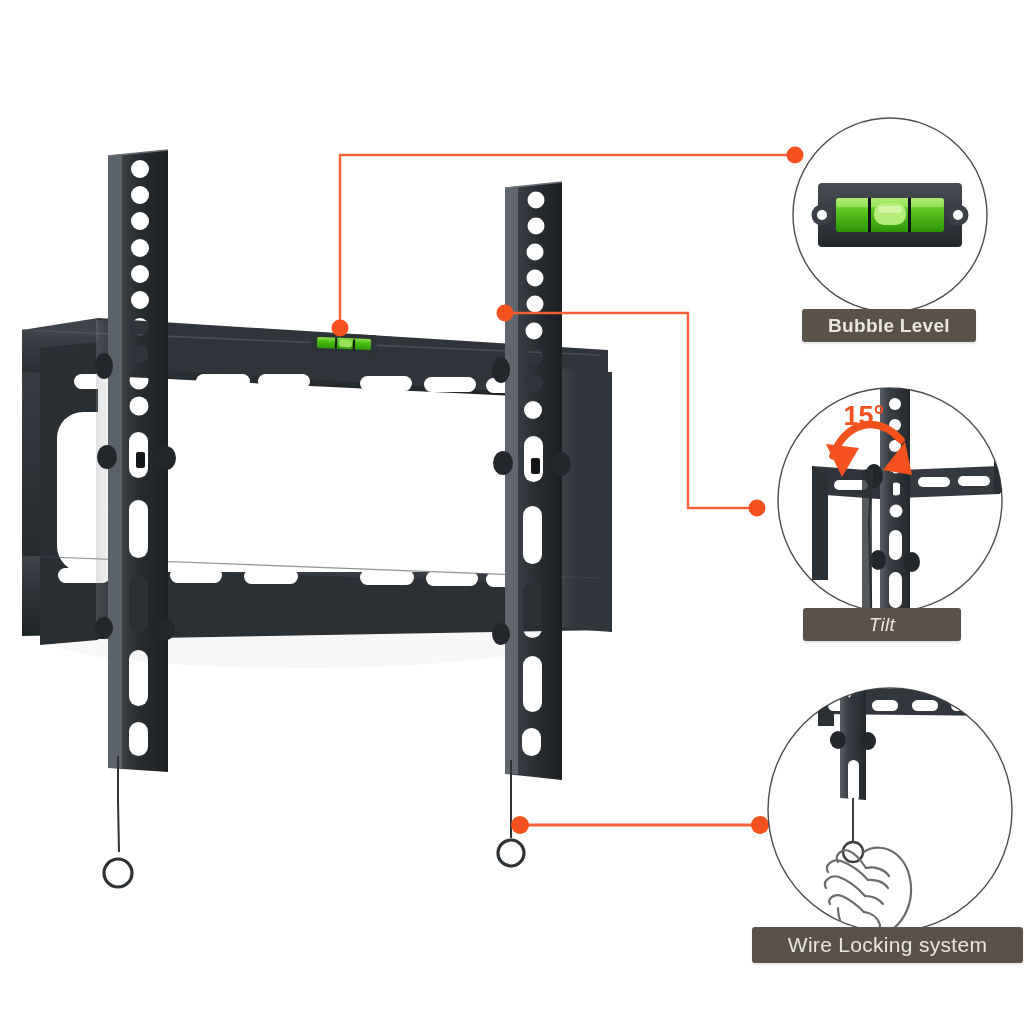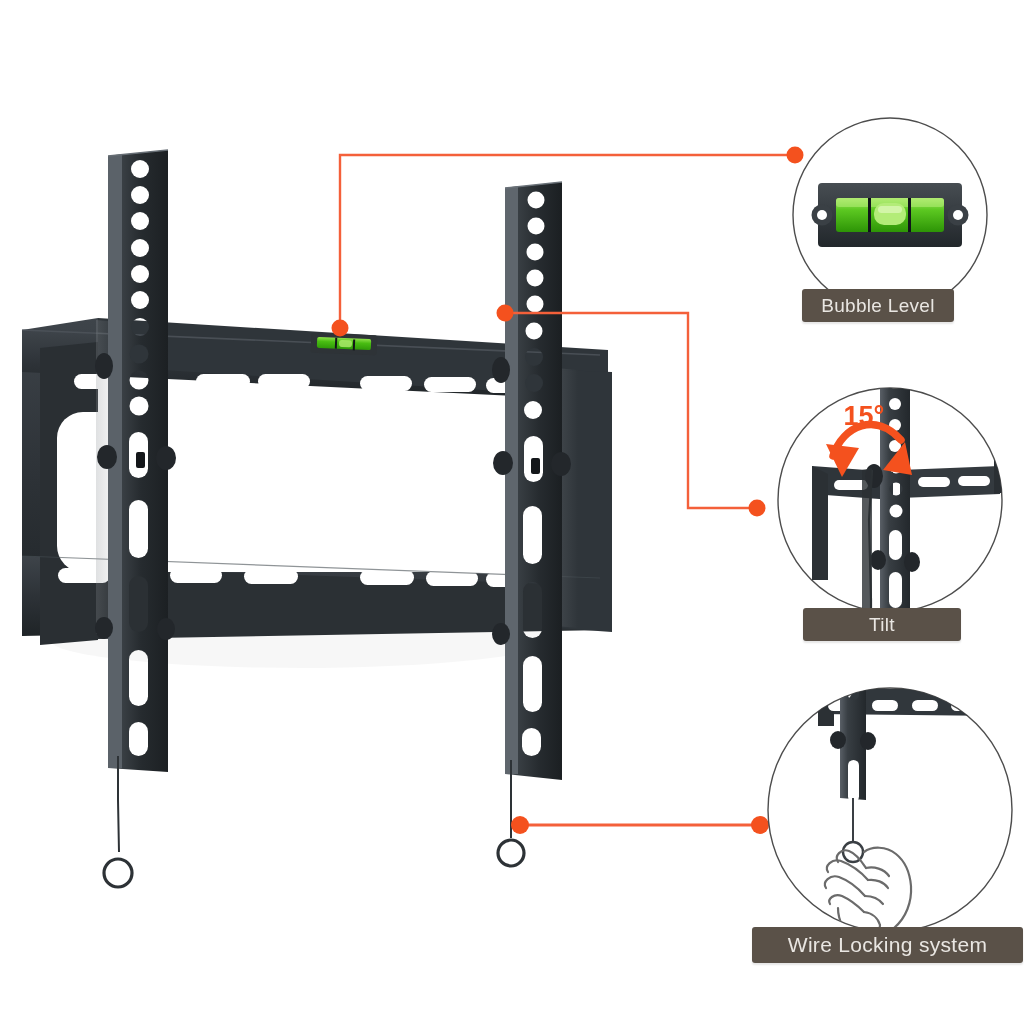--- a/index.html
+++ b/index.html
@@ -15,22 +15,22 @@
     position:absolute;
     background:#5a5148;
     color:#e9e6e2;
     display:flex;align-items:center;justify-content:center;
     border-radius:3px;
     letter-spacing:.3px;
     box-shadow:0 2px 2px rgba(0,0,0,.10);
     white-space:nowrap;
     user-select:none;
   }
-  #label-bubble{left:802px;top:289px;width:152px;height:33px;font-size:19px;}
-  #label-tilt{left:803px;top:608px;width:158px;height:33px;font-size:19px;}
+  #label-bubble{left:802px;top:309px;width:174px;height:33px;font-size:19px;font-weight:bold;}
+  #label-tilt{left:803px;top:608px;width:158px;height:33px;font-size:19px;font-style:italic;}
   #label-wire{left:752px;top:913px;width:271px;height:36px;font-size:21px;margin-top:14px;}
 </style>
 </head>
 <body>
 
 <div id="stage">
 
   <svg class="layer" viewBox="0 0 1024 1024">
     <defs>
       <linearGradient id="gMetal" x1="0" y1="0" x2="0" y2="1">

